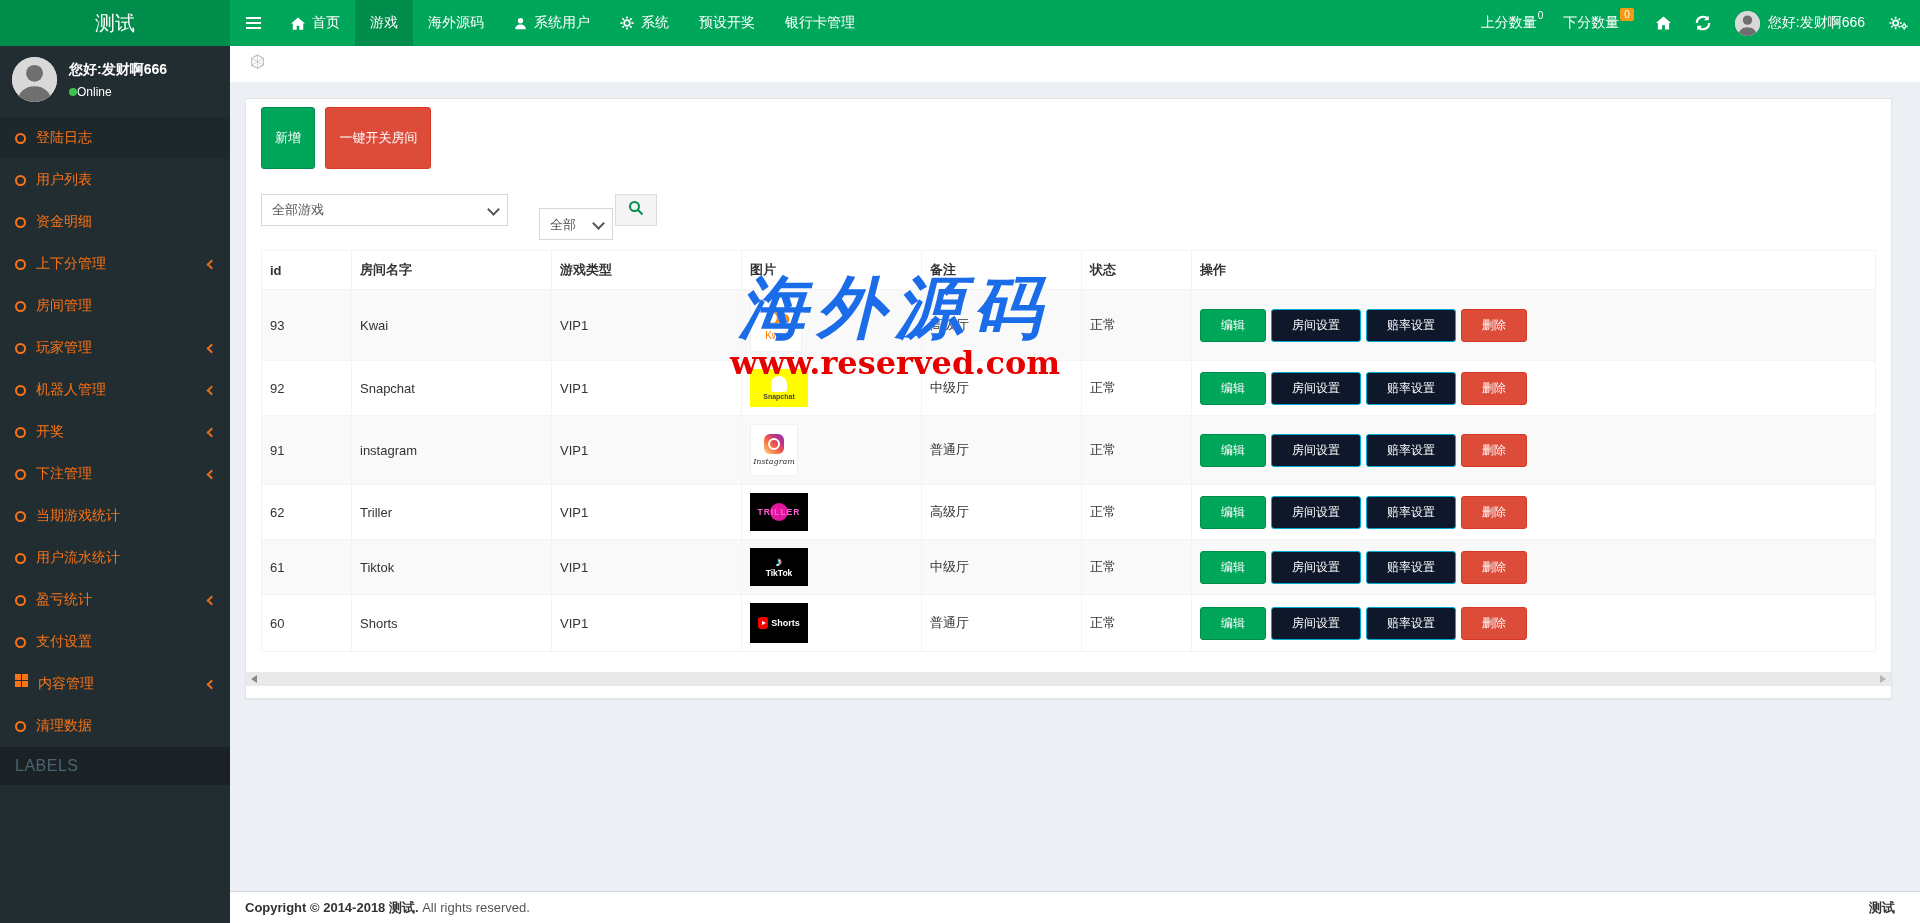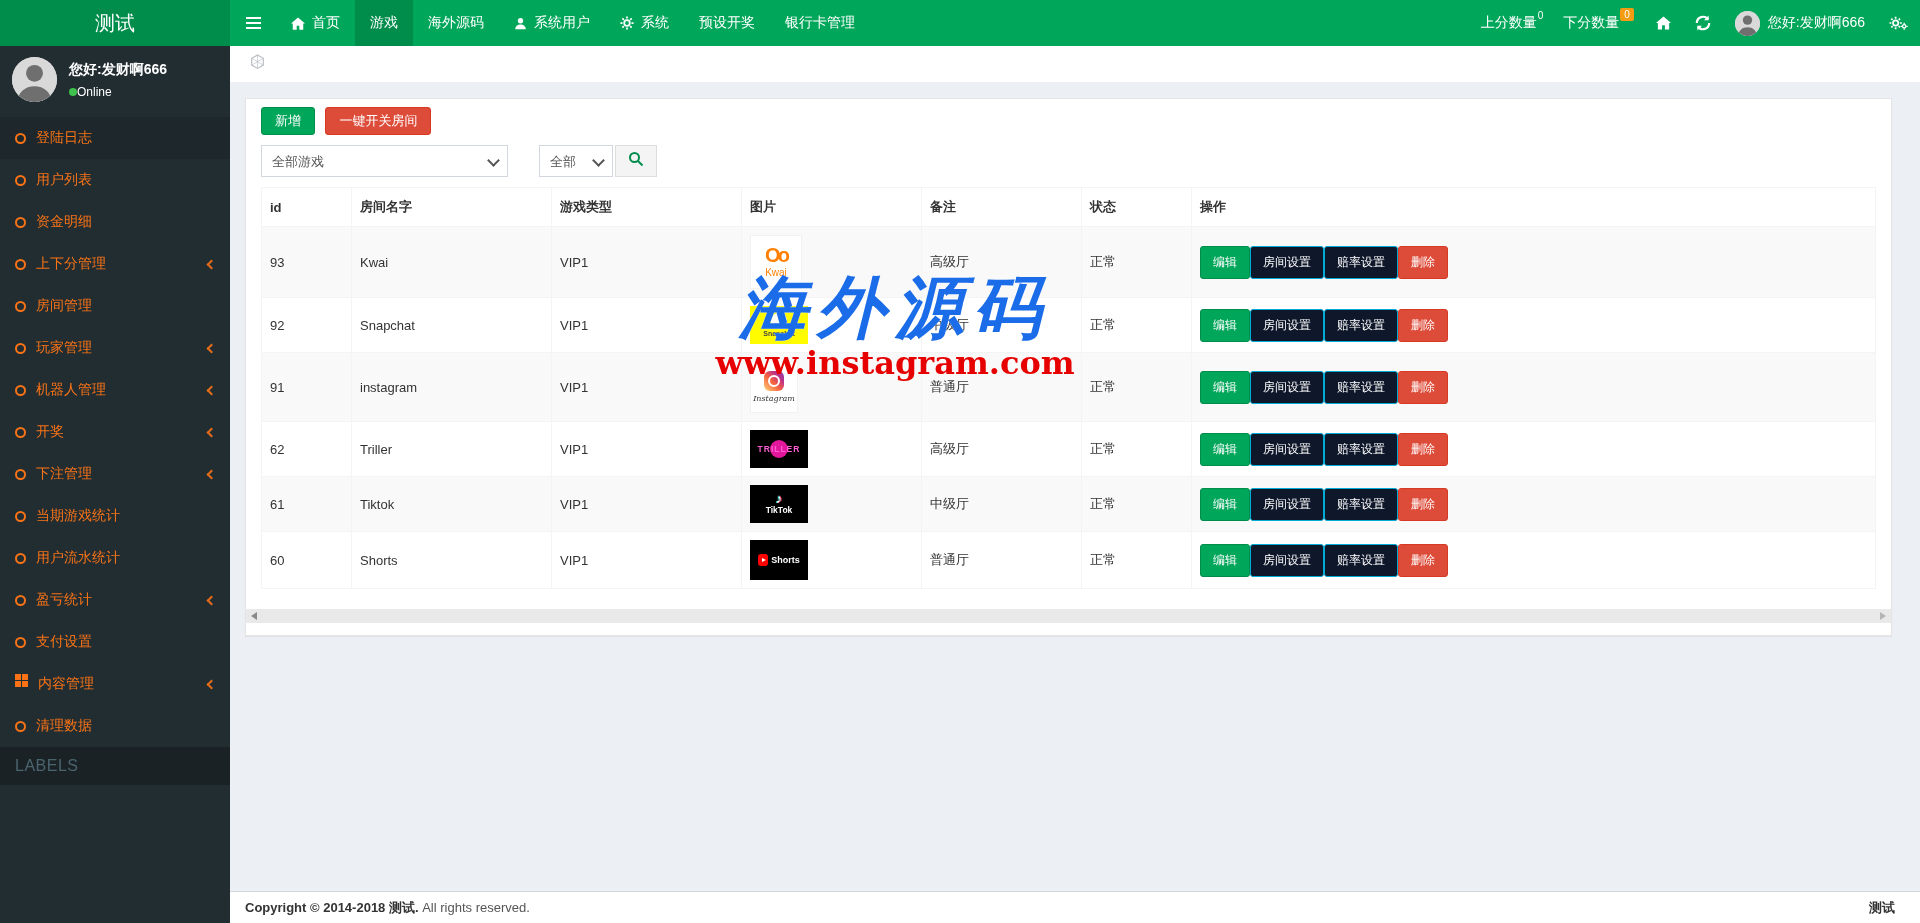--- a/index.html
+++ b/index.html
@@ -39,36 +39,36 @@
   .sidebar-item.active { background:#1e282c; color:#f97316; }
   .circle-icon { width:11px; height:11px; border:2px solid currentColor; border-radius:50%; flex:0 0 auto; }
   .grid-icon { width:6px; height:6px; background:currentColor; box-shadow:7px 0 0 currentColor, 0 7px 0 currentColor, 7px 7px 0 currentColor; margin:-7px 7px 7px 0; flex:0 0 auto; }
   .chev-left { margin-left:auto; width:7px; height:7px; border-left:2px solid currentColor; border-bottom:2px solid currentColor; transform:rotate(45deg); opacity:.9; }
   .labels-header { padding:10px 15px; font-size:16px; color:#4b646f; background:#1a2226; letter-spacing:.5px; }
   
   .content-wrapper { position:absolute; left:230px; top:46px; right:0; bottom:32px; background:#ecf0f5; overflow:hidden; }
   .content-header { height:36px; background:#fff; display:flex; align-items:center; padding-left:20px; }
   .box { margin:16px 28px 0 15px; background:#fff; border:1px solid #e4e4e4; box-shadow:0 1px 1px rgba(0,0,0,.05); }
   .box-body { padding:8px 15px 0; }
-  .btn { display:inline-block; border-radius:3px; color:#fff; font-size:13px; padding:4px 13px; margin-right:6px; cursor:pointer; border:1px solid transparent; }
+  .btn { display:inline-block; border-radius:3px; color:#fff; font-size:13px; padding:21px 13px; margin-right:6px; cursor:pointer; border:1px solid transparent; }
   .btn-green { background:#00a65a; border-color:#008d4c; }
   .btn-red { background:#dd4b39; border-color:#d73925; }
   .filter-row { margin-top:10px; display:flex; align-items:center; }
   .select-wrap { position:relative; display:inline-block; }
   .select-wrap select { appearance:none; -webkit-appearance:none; border:1px solid #d2d6de; border-radius:0; height:32px; padding:0 24px 0 10px; font-size:13px; color:#555; background:#fff; width:100%; font-family:inherit; }
   .select-wrap::after { content:""; position:absolute; right:10px; top:11px; width:7px; height:7px; border-right:2px solid #555; border-bottom:2px solid #555; transform:rotate(45deg); pointer-events:none; }
   .sel-game { width:247px; }
-  .sel-all { width:74px; margin-left:31px; }
+  .sel-all { width:74px; margin-left:31px;margin-top:29px; }
   .search-btn { width:42px; height:32px; background:#f4f4f4; border:1px solid #ddd; margin-left:2px; display:flex; align-items:center; justify-content:center; cursor:pointer; }
   
   table.grid { width:100%; border-collapse:collapse; margin-top:10px; font-size:13px; color:#333; }
   .grid th, .grid td { border:1px solid #f4f4f4; padding:8px; text-align:left; vertical-align:middle; }
   .grid th { font-weight:bold; padding:10px 8px; background:#fff; }
   .grid tbody tr:nth-child(odd) { background:#f9f9f9; }
-  .abtn { border-radius:3px; color:#fff; font-size:12px; padding:7px 12px; cursor:pointer; border:1px solid transparent; font-family:inherit; }
+  .abtn { border-radius:3px; color:#fff; font-size:12px; padding:7px 20px; margin-right:5px; cursor:pointer; border:1px solid transparent; font-family:inherit; }
   .abtn-green { background:#00a65a; border-color:#008d4c; }
   .abtn-blue { background:#0f172a; border-color:#00acd6; }
   .abtn-red { background:#dd4b39; border-color:#d73925; }
   .hscroll { height:14px; background:#e9e9e9; margin:20px -15px 0; position:relative; }
   .hs-arr { position:absolute; top:3px; width:0; height:0; border-top:4px solid transparent; border-bottom:4px solid transparent; cursor:pointer; }
   .hs-left { left:5px; border-right:6px solid #8a8a8a; }
   .hs-right { right:5px; border-left:6px solid #b5b5b5; }
   .card-bottom { height:12px; }
   
   .logo { display:flex; }
@@ -441,21 +441,21 @@
       <div class="hscroll">
         <span class="hs-arr hs-left"></span>
         <span class="hs-arr hs-right"></span>
       </div>
       <div class="card-bottom"></div>
     </div>
   </section>
 
   <div class="watermark">
     <div class="wm-cn">海外源码</div>
-    <div class="wm-url">www.instagram.com</div>
+    <div class="wm-url">www.reserved.com</div>
   </div>
 </main>
 
 <footer class="main-footer">
   <span class="footer-left">
     <b>Copyright © 2014-2018 测试.</b> <span>All rights reserved.</span>
   </span>
   <span class="footer-right">测试</span>
 </footer>
 

